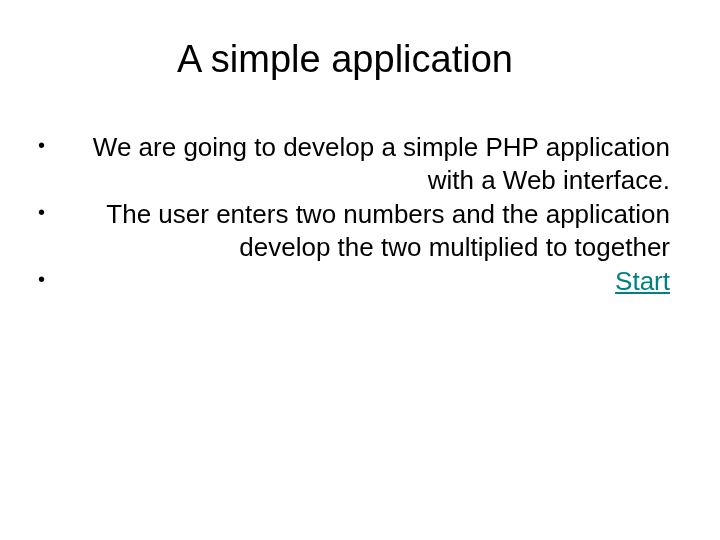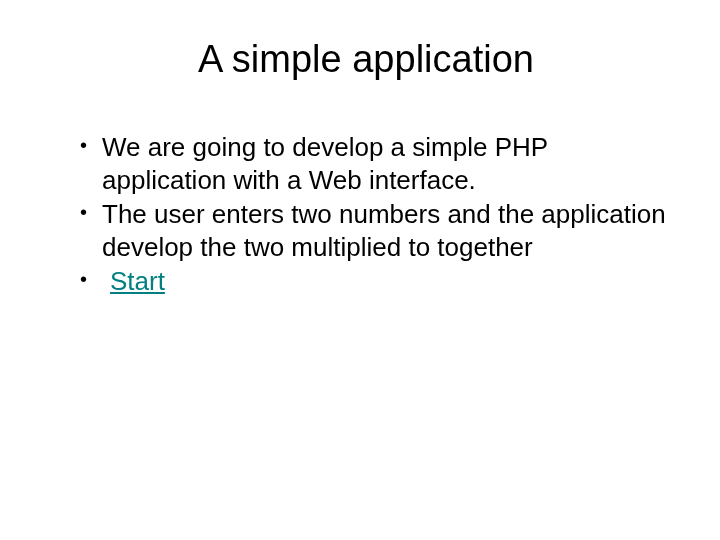--- a/index.html
+++ b/index.html
@@ -11,39 +11,40 @@
       width: 720px;
       height: 540px;
       background: #ffffff;
       font-family: Arial, Helvetica, sans-serif;
       color: #000000;
       overflow: hidden;
     }
     .slide {
       width: 100%;
       height: 100%;
-      padding: 30px 50px 40px 62px;
+      padding: 30px 50px 40px 20px;
     }
     .title {
       text-align: center;
       font-size: 38px;
       font-weight: normal;
       margin-bottom: 50px;
       margin-top: 8px;
     }
     ul.bullets {
       list-style: none;
       padding-left: 18px;
     }
     ul.bullets li {
       position: relative;
       font-size: 26px;
       line-height: 1.25;
       margin-bottom: 2px;
       padding-left: 22px;
+      text-align: right;
     }
     ul.bullets li::before {
       content: "•";
       position: absolute;
       left: 0;
       top: 0;
       font-size: 20px;
       line-height: 1.4;
     }
     .link {

